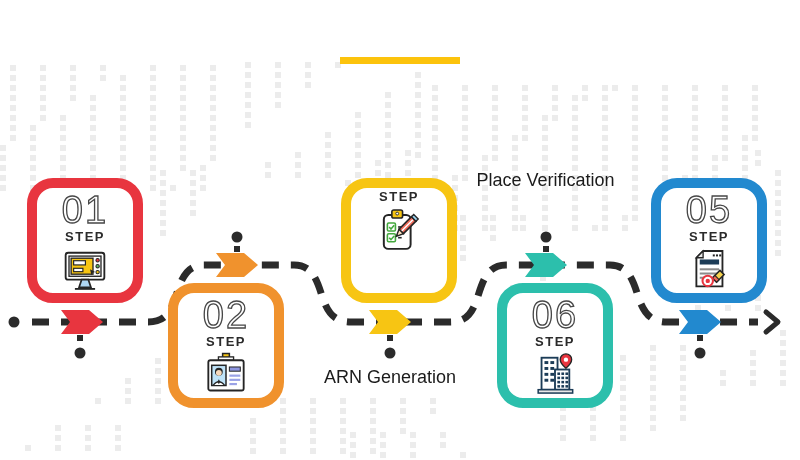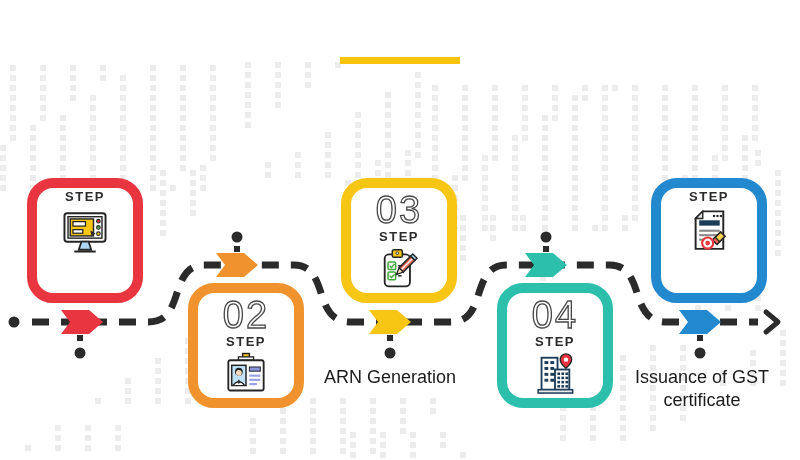--- a/index.html
+++ b/index.html
@@ -611,78 +611,78 @@
     </g>
 
     <polygon points="-21,-12 7,-12 21,0 7,12 -21,12 -12,0" transform="translate(82,322)" fill="#e8353f"></polygon>
     <polygon points="-21,-12 7,-12 21,0 7,12 -21,12 -12,0" transform="translate(237,265)" fill="#f0922d"></polygon>
     <polygon points="-21,-12 7,-12 21,0 7,12 -21,12 -12,0" transform="translate(390,322)" fill="#f7c513"></polygon>
     <polygon points="-21,-12 7,-12 21,0 7,12 -21,12 -12,0" transform="translate(546,265)" fill="#2cbfac"></polygon>
     <polygon points="-21,-12 7,-12 21,0 7,12 -21,12 -12,0" transform="translate(700,322)" fill="#2289cf"></polygon>
   </svg>
 
   <div class="card b-red" style="left:27px;top:178px">
+    <div class="num">01</div>
     <div class="word">STEP</div>
     <svg class="icon" viewBox="0 0 56 56" width="50" height="50">
       <rect x="5" y="8" width="46" height="32" rx="3" fill="#fff" stroke="#252525" stroke-width="2.2"></rect>
       <rect x="9" y="12" width="38" height="24" fill="#fdfdfd" stroke="#252525" stroke-width="1.6"></rect>
       <rect x="11.5" y="14.5" width="26" height="19" fill="#f7c513" stroke="#252525" stroke-width="1.6"></rect>
       <rect x="14.5" y="17.5" width="14" height="5" fill="#fff" stroke="#252525" stroke-width="1.4"></rect>
       <rect x="14.5" y="26.5" width="11" height="4" fill="#fff" stroke="#252525" stroke-width="1.4"></rect>
       <circle cx="43" cy="17" r="2" fill="#e8353f" stroke="#252525" stroke-width="1.2"></circle>
       <circle cx="43" cy="24" r="2" fill="#5cb85c" stroke="#252525" stroke-width="1.2"></circle>
       <circle cx="43" cy="31" r="2" fill="#f7c513" stroke="#252525" stroke-width="1.2"></circle>
       <path d="M34 27.5 l6 3.5 -3.2 .8 -1.2 3 z" fill="#252525"></path>
       <polygon points="24,40 32,40 35,49 21,49" fill="#aed6f2" stroke="#252525" stroke-width="2"></polygon>
       <line x1="16" y1="51" x2="40" y2="51" stroke="#252525" stroke-width="2.2"></line>
     </svg>
   </div>
 
-  <div class="card b-orange" style="left:188px;top:283px">
+  <div class="card b-orange" style="left:168px;top:283px">
     <div class="num">02</div>
     <div class="word">STEP</div>
     <svg class="icon" viewBox="0 0 56 56" width="50" height="50">
       <rect x="24" y="3" width="8" height="9" fill="#f7c513" stroke="#252525" stroke-width="1.8"></rect>
       <rect x="19" y="7" width="18" height="4" fill="#fff" stroke="#252525" stroke-width="1.6"></rect>
       <rect x="7" y="11" width="42" height="36" rx="2.5" fill="#fff" stroke="#252525" stroke-width="2.2"></rect>
       <rect x="11" y="17" width="17" height="24" fill="#bfe3f8" stroke="#252525" stroke-width="1.8"></rect>
       <circle cx="19.5" cy="24.6" r="4.6" fill="#252525"></circle>
       <circle cx="19.5" cy="26" r="3.5" fill="#f8d9bb"></circle>
       <path d="M12.5 41 q7 -9 14 0 z" fill="#fff" stroke="#252525" stroke-width="1.4"></path>
       <path d="M19.5 33.5 l1.6 3 -1.6 3 -1.6 -3 z" fill="#252525"></path>
       <rect x="32" y="19" width="13" height="5" fill="#8e96e0" stroke="#252525" stroke-width="1.2"></rect>
       <rect x="32" y="28" width="13" height="2.6" fill="#9aa2e6"></rect>
       <rect x="32" y="33" width="13" height="2.6" fill="#9aa2e6"></rect>
       <rect x="32" y="38" width="9" height="2.6" fill="#9aa2e6"></rect>
     </svg>
   </div>
 
   <div class="card b-yellow" style="left:341px;top:178px">
-    <div class="num">03</div>
     <div class="word">STEP</div>
     <svg class="icon" viewBox="0 0 56 56" width="50" height="50">
       <rect x="11" y="10" width="30" height="38" rx="5" fill="#fff" stroke="#252525" stroke-width="2.2"></rect>
       <rect x="20" y="4.5" width="12" height="9" rx="2" fill="#f7c513" stroke="#252525" stroke-width="1.8"></rect>
       <circle cx="26" cy="8.5" r="1.6" fill="#fff" stroke="#252525" stroke-width="1"></circle>
       <rect x="15" y="19" width="9" height="9" rx="1.5" fill="#fff" stroke="#44a83e" stroke-width="1.8"></rect>
       <path d="M17 23.5 l2 2.2 3.6 -4.2" fill="none" stroke="#44a83e" stroke-width="1.8"></path>
       <line x1="27" y1="23.5" x2="35" y2="23.5" stroke="#252525" stroke-width="1.8"></line>
       <rect x="15" y="31" width="9" height="9" rx="1.5" fill="#fff" stroke="#44a83e" stroke-width="1.8"></rect>
       <path d="M17 35.5 l2 2.2 3.6 -4.2" fill="none" stroke="#44a83e" stroke-width="1.8"></path>
       <line x1="27" y1="35.5" x2="31" y2="35.5" stroke="#252525" stroke-width="1.8"></line>
       <polygon points="42,12 47,17 33,31 28,26" fill="#ef6a5a" stroke="#252525" stroke-width="1.8"></polygon>
       <line x1="43.5" y1="15.5" x2="31" y2="28" stroke="#fff" stroke-width="1.6"></line>
       <polygon points="28,26 33,31 25,34" fill="#ffe3c0" stroke="#252525" stroke-width="1.6"></polygon>
       <polygon points="25,34 27.6,33 26,31.4" fill="#252525"></polygon>
       <polygon points="42,12 47,17 49.5,14.5 44.5,9.5" fill="#9fd8f5" stroke="#252525" stroke-width="1.6"></polygon>
     </svg>
   </div>
 
   <div class="card b-teal" style="left:497px;top:283px">
-    <div class="num">04</div>
+    <div class="num">06</div>
     <div class="word">STEP</div>
     <svg class="icon" viewBox="0 0 56 56" width="50" height="50">
       <rect x="12" y="8" width="19" height="38" fill="#fff" stroke="#1c3c57" stroke-width="2.2"></rect>
       <g fill="#1c3c57">
         <rect x="15.5" y="12" width="4.5" height="3.5"></rect>
           <rect x="22.5" y="12" width="4.5" height="3.5"></rect>
         <rect x="15.5" y="19" width="4.5" height="3.5"></rect>
           <rect x="22.5" y="19" width="4.5" height="3.5"></rect>
         <rect x="15.5" y="26" width="4.5" height="3.5"></rect>
           <rect x="22.5" y="26" width="4.5" height="3.5"></rect>
@@ -704,34 +704,35 @@
           <rect x="35.6" y="40.5" width="3.2" height="3"></rect>
           <rect x="40.4" y="40.5" width="3.2" height="3"></rect>
       </g>
       <rect x="8" y="46" width="41" height="4" fill="#e8e8e8" stroke="#1c3c57" stroke-width="1.8"></rect>
       <path d="M41 3.5 c-3.8 0 -6.8 3 -6.8 6.6 c0 4.6 6.8 10.4 6.8 10.4 s6.8 -5.8 6.8 -10.4 C47.8 6.5 44.8 3.5 41 3.5 z" fill="#e8353f" stroke="#252525" stroke-width="1.6"></path>
       <circle cx="41" cy="10.3" r="2.6" fill="#fff"></circle>
     </svg>
   </div>
 
   <div class="card b-blue" style="left:651px;top:178px">
+    <div class="num">05</div>
     <div class="word">STEP</div>
     <svg class="icon" viewBox="0 0 56 56" width="50" height="50">
       <polygon points="21,6 44,6 44,48 13,48 13,14" fill="#fff" stroke="#252525" stroke-width="2.2"></polygon>
       <polygon points="21,6 21,14 13,14" fill="#e9e9e9" stroke="#252525" stroke-width="1.6"></polygon>
       <rect x="32.5" y="10" width="2.4" height="2.4" fill="#252525"></rect>
       <rect x="36.3" y="10" width="2.4" height="2.4" fill="#252525"></rect>
       <rect x="40.1" y="10" width="2.4" height="2.4" fill="#252525"></rect>
       <rect x="17" y="16" width="23" height="6" fill="#1c3c57"></rect>
       <rect x="17" y="26.5" width="23" height="2.4" fill="#8b8b8b"></rect>
       <rect x="17" y="31.5" width="23" height="2.4" fill="#8b8b8b"></rect>
       <rect x="17" y="36.5" width="14" height="2.4" fill="#8b8b8b"></rect>
       <polygon points="32,38 41,29 46,34 37,43" fill="#f6d34f" stroke="#252525" stroke-width="1.8"></polygon>
       <polygon points="32,38 35,35 40,40 37,43" fill="#ef6a5a" stroke="#252525" stroke-width="1.4"></polygon>
       <circle cx="26.5" cy="41.5" r="6.2" fill="#fff" stroke="#e8353f" stroke-width="2.4"></circle>
       <circle cx="26.5" cy="41.5" r="2.6" fill="#e8353f"></circle>
     </svg>
   </div>
 
   <div class="caption" style="left:312px;top:366px;width:156px">ARN Generation</div>
-  <div class="caption" style="left:607px;top:366px;width:190px">Issuance of GST certificate</div>
+  <div class="caption" style="left:458px;top:169px;width:175px">Place Verification</div>
 
 </div>
 
 </body></html>

